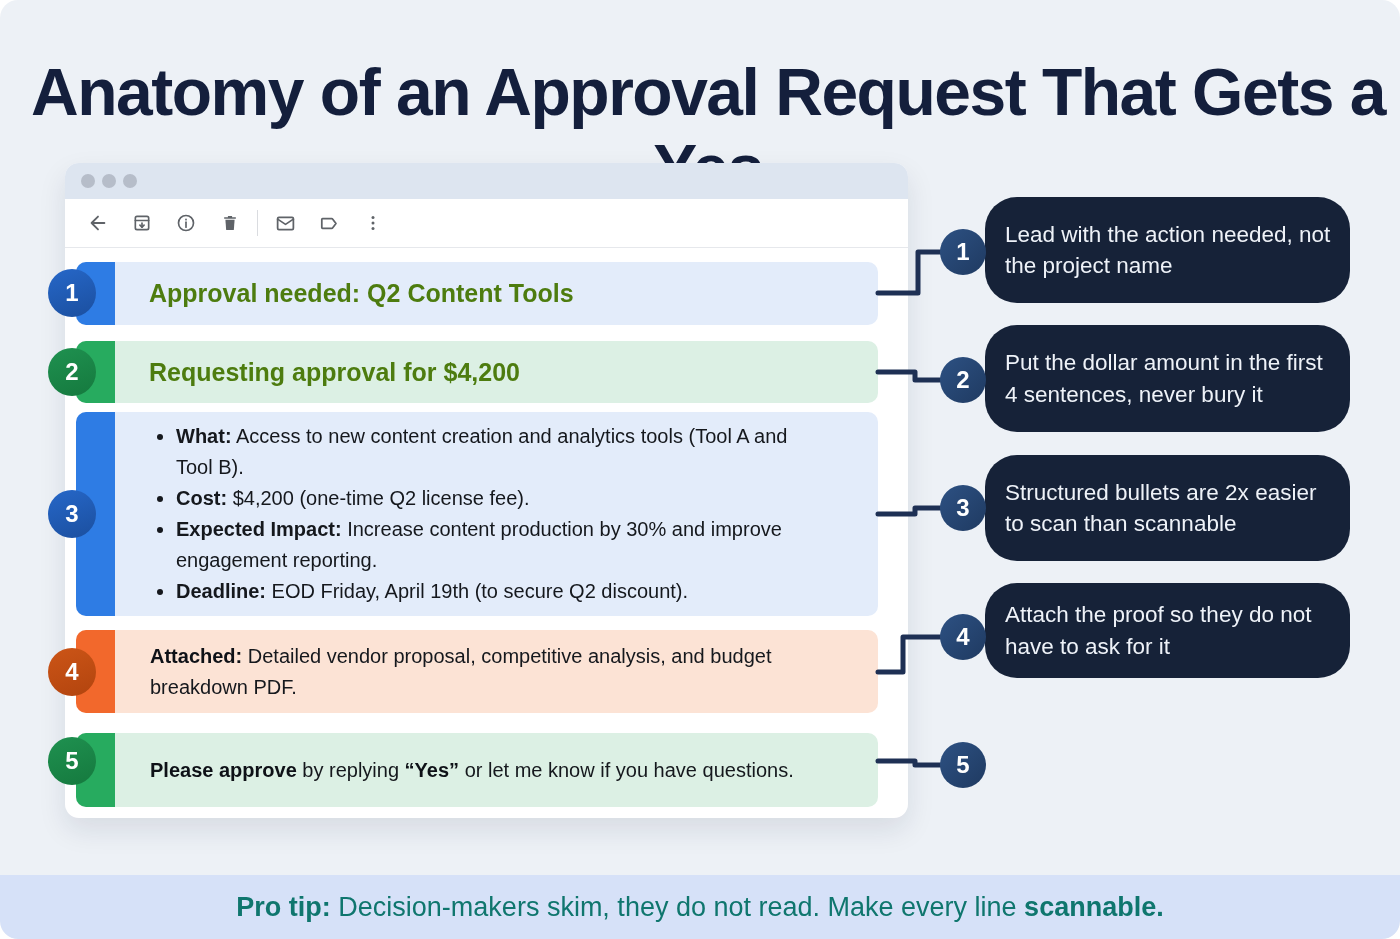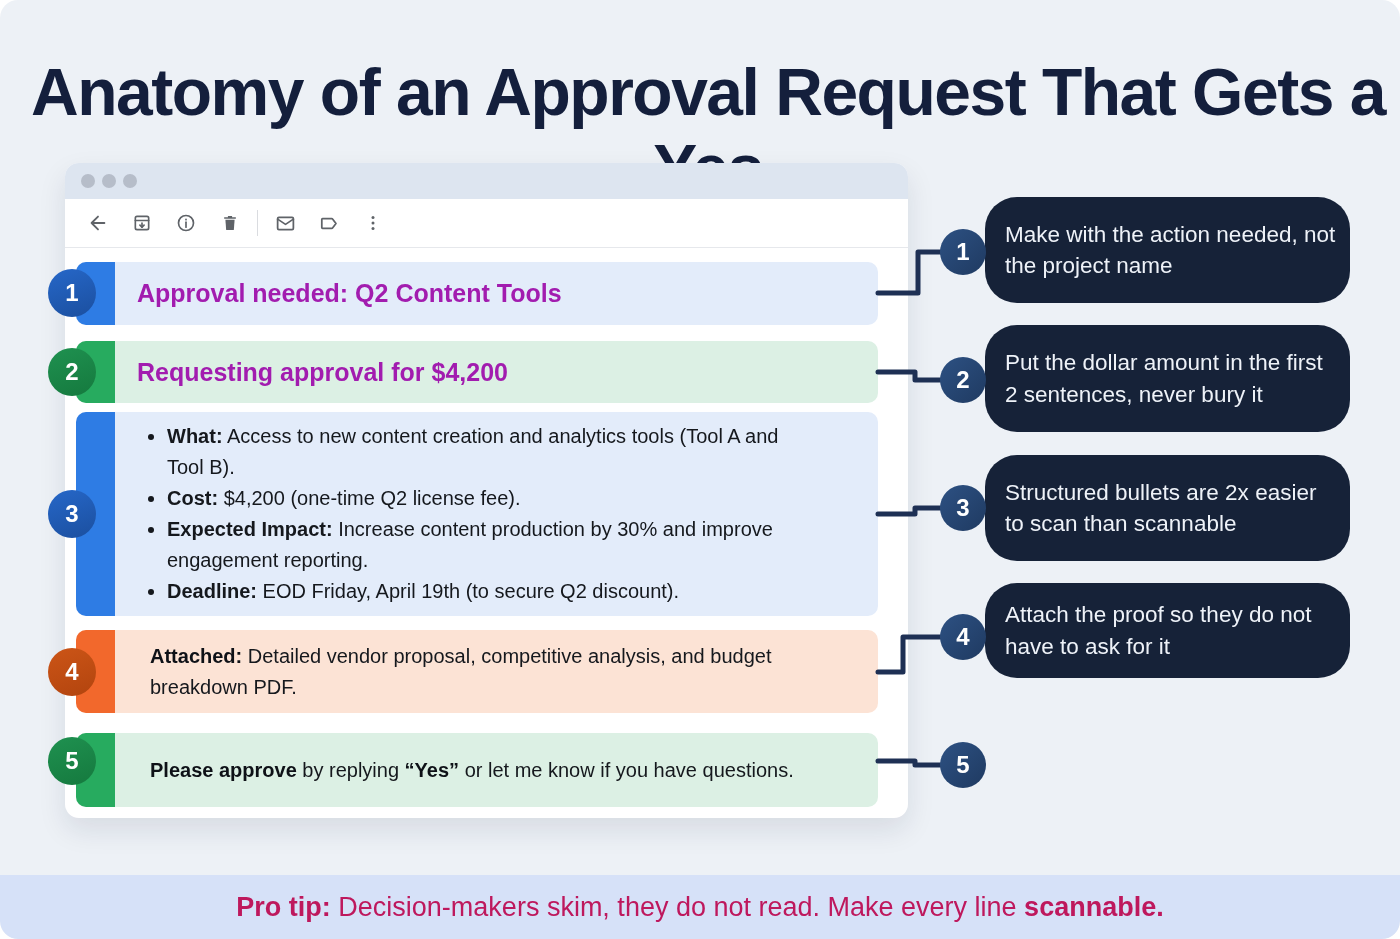--- a/index.html
+++ b/index.html
@@ -38,24 +38,24 @@
     border-radius:10px;overflow:hidden;
   }
   .accent{width:39px;flex:0 0 39px;}
   .acc-blue{background:#2e7ce4;}
   .acc-green{background:#27ab5f;}
   .acc-orange{background:#f2682c;}
   .row-body{flex:1;display:flex;flex-direction:column;justify-content:center;padding:0 16px 0 22px;}
   .bg-blue{background:#e3ecfa;}
   .bg-green{background:#dcf0e4;}
   .bg-orange{background:#fce3d5;}
-  .row-heading{font-size:25px;font-weight:bold;color:#a21caf;}
+  .row-heading{font-size:25px;font-weight:bold;color:#4d7c0f;margin-left:12px;}
   .row-text{font-size:20px;color:#15181d;line-height:1.55;margin:13px;}
   .row-text b{color:#0e1117;}
-  ul.bullets{margin:0;padding-left:30px;max-width:640px;}
+  ul.bullets{margin:9px;padding-left:30px;max-width:640px;}
   ul.bullets li{font-size:20px;color:#15181d;line-height:1.55;}
   .row4 .row-text{max-width:660px;}
   
   .num-badge{
     position:absolute;width:48px;height:48px;border-radius:50%;
     display:flex;align-items:center;justify-content:center;
     color:#ffffff;font-size:24px;font-weight:bold;z-index:5;
   }
   .lb-blue{background:linear-gradient(160deg,#2667c8,#1b4f9f);}
   .lb-green{background:linear-gradient(160deg,#1f9150,#15793e);}
@@ -68,21 +68,21 @@
     position:absolute;left:985px;width:365px;background:#162238;border-radius:32px;
     display:flex;align-items:center;z-index:3;
   }
   .callout p{
     margin:0;padding:0 14px 0 20px;color:#eef2f8;font-size:22.5px;line-height:1.38;
   }
   
   .protip{
     position:absolute;left:0;bottom:0;width:100%;height:64px;background:#d6e1f8;
     display:flex;align-items:center;justify-content:center;
-    font-size:27px;color:#be185d;border-radius:0 0 18px 18px;
+    font-size:27px;color:#0f766e;border-radius:0 0 18px 18px;
   }
   .protip b{margin-right:0;}
 </style>
 </head>
 <body>
 
 <div class="canvas">
 
   <h1 class="page-title">Anatomy of an Approval Request That Gets a Yes</h1>
 
@@ -190,26 +190,26 @@
 
   <div class="row bg-green" style="top:733px;height:74px;">
     <div class="accent acc-green"></div>
     <div class="row-body" style="padding-right:8px;">
       <p class="row-text"><b>Please approve</b><span> by replying </span><b>“Yes”</b><span> or let me know if you have questions.</span></p>
     </div>
   </div>
   <div class="num-badge lb-green" style="left:48px;top:737px;">5</div>
 
   <div class="callout" style="top:197px;height:106px;">
-    <p>Make with the action needed, not the project name</p>
+    <p>Lead with the action needed, not the project name</p>
   </div>
   <div class="num-badge rb-navy" style="left:940px;top:229px;">1</div>
 
   <div class="callout" style="top:325px;height:107px;">
-    <p>Put the dollar amount in the first 2 sentences, never bury it</p>
+    <p>Put the dollar amount in the first 4 sentences, never bury it</p>
   </div>
   <div class="num-badge rb-navy" style="left:940px;top:357px;">2</div>
 
   <div class="callout" style="top:455px;height:106px;">
     <p>Structured bullets are 2x easier to scan than scannable</p>
   </div>
   <div class="num-badge rb-navy" style="left:940px;top:485px;">3</div>
 
   <div class="callout" style="top:583px;height:95px;">
     <p>Attach the proof so they do not have to ask for it</p>

